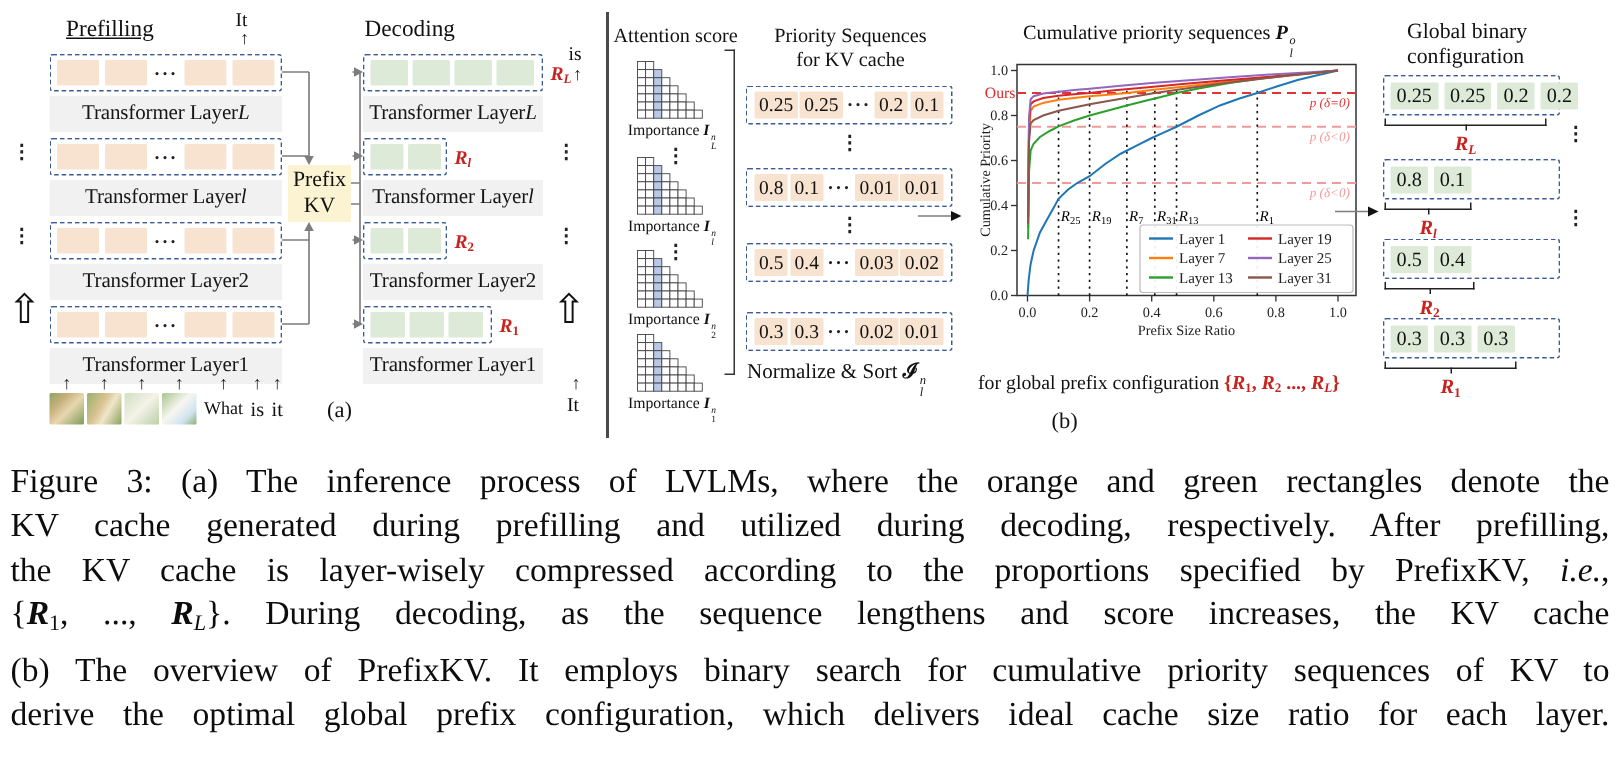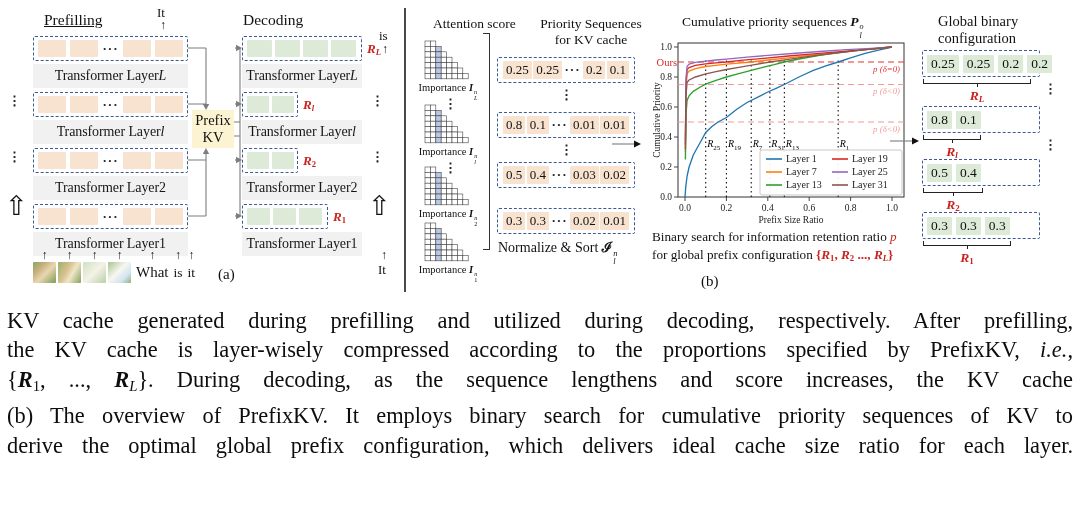--- a/index.html
+++ b/index.html
@@ -19,21 +19,21 @@
   .peach{background:#f8e3d1;}
   .greenc{background:#dcead7;}
   .dots-h{font-size:13px;font-weight:bold;letter-spacing:1px;color:#222;margin:0 1px;}
   .tbar{position:absolute;background:#f1f1f2;color:#161616;display:flex;align-items:center;
         justify-content:center;font-size:14px;letter-spacing:-0.1px;}
   .vdots{position:absolute;font-size:13px;font-weight:bold;color:#222;line-height:1;}
   .rlab{position:absolute;color:#c7231f;font-weight:bold;font-style:italic;font-size:13px;line-height:1;}
   .tok{position:absolute;font-size:13px;line-height:1;}
   .uparrow{position:absolute;font-size:12px;font-weight:bold;line-height:1;color:#111;}
   .hollow{position:absolute;font-size:27px;line-height:1;color:#111;}
-  .hdr{position:absolute;font-size:13.5px;line-height:1.15;margin-left:24px;}
+  .hdr{position:absolute;font-size:13.5px;line-height:1.15;}
   .imp-label{position:absolute;font-size:10.5px;text-align:center;width:84px;line-height:1;}
   .pri-box{position:absolute;border:1.6px dashed #3b5a97;border-radius:2px;background:#fff;
            display:flex;align-items:center;justify-content:space-between;
            padding:0 5px;box-sizing:border-box;font-size:13px;}
   .pri-cell{background:#f8e3d1;padding:1px 3px;border-radius:1px;}
   .gc-box{position:absolute;border:1.6px dashed #3b5a97;border-radius:2px;background:#fff;
           display:flex;align-items:center;gap:4px;padding:0 4px;box-sizing:border-box;font-size:13.5px;}
   .gc-cell{background:#dcead7;padding:1px 4px;border-radius:1px;}
   .brace{position:absolute;border-left:1.2px solid #222;border-right:1.2px solid #222;
          border-bottom:1.2px solid #222;height:5px;box-sizing:border-box;}
@@ -182,21 +182,21 @@
       <div style="display:flex;flex-direction:column;align-items:center;gap:1px;">
         <span class="uparrow" style="position: static;">↑</span>
         <div class="dog dog3"></div>
       </div>
       <div style="display:flex;flex-direction:column;align-items:center;gap:1px;">
         <span class="uparrow" style="position: static;">↑</span>
         <div class="dog dog4"></div>
       </div>
       <div style="display:flex;flex-direction:column;align-items:center;gap:1px;margin-left:3px;">
         <span class="uparrow" style="position: static;">↑</span>
-        <span style="font-size: 15px; line-height: 21px; font-family: Liberation Serif, serif;">What</span>
+        <span style="font-size: 12px; line-height: 21px; font-family: Liberation Serif, serif;">What</span>
       </div>
       <div style="display:flex;flex-direction:column;align-items:center;gap:1px;margin-left:3px;">
         <span class="uparrow" style="position: static;">↑</span>
         <span style="font-size: 13.5px; line-height: 21px;">is</span>
       </div>
       <div style="display:flex;flex-direction:column;align-items:center;gap:1px;margin-left:3px;">
         <span class="uparrow" style="position: static;">↑</span>
         <span style="font-size: 13.5px; line-height: 21px;">it</span>
       </div>
     </div>
@@ -486,21 +486,20 @@
       <line x1="114" y1="155" x2="130" y2="155" stroke="#2ca02c" stroke-width="1.6"></line>
       <text x="134" y="158.4" font-size="10" fill="#222" font-family="Liberation Serif,serif">Layer 13</text>
       <line x1="180" y1="129" x2="196" y2="129" stroke="#d62728" stroke-width="1.6"></line>
       <text x="200" y="132.4" font-size="10" fill="#222" font-family="Liberation Serif,serif">Layer 19</text>
       <line x1="180" y1="142" x2="196" y2="142" stroke="#9467bd" stroke-width="1.6"></line>
       <text x="200" y="145.4" font-size="10" fill="#222" font-family="Liberation Serif,serif">Layer 25</text>
       <line x1="180" y1="155" x2="196" y2="155" stroke="#8c564b" stroke-width="1.6"></line>
       <text x="200" y="158.4" font-size="10" fill="#222" font-family="Liberation Serif,serif">Layer 31</text>
     </svg>
 
-  <div class="small-note" style="left:652px;top:229px;" id="binary-line1"><span>Binary search for information retention ratio </span><span class="it red">p</span></div>
   <div class="small-note" style="left:652px;top:247px;" id="binary-line2"><span>for global prefix configuration </span><span class="bd red">{</span><span class="bi red">R</span><span class="sub bd red">1</span><span class="bd red">, </span><span class="bi red">R</span><span class="sub bd red">2</span><span class="bd red"> ..., </span><span class="bi red">R</span><span class="sub bi red">L</span><span class="bd red">}</span></div>
   <div class="panel-tag" style="left:701px;top:273px;">(b)</div>
 
   <div class="abs" style="left:938px;top:13px;font-size:14.5px;line-height:1.18;">
     <div>Global binary</div>
     <div>configuration</div>
   </div>
   <div id="global-col">
       <div class="gc-box" style="left:922px;top:50px;width:118px;height:27px;">
         <span class="gc-cell">0.25</span>
@@ -558,19 +557,20 @@
       <polygon points="236,156.8 236,163.2 242,160"></polygon>
       <polygon points="236,212.8 236,219.2 242,216"></polygon>
     </g>
     <g fill="#111">
       <polygon points="634,140.6 634,147.4 641,144"></polygon>
       <polygon points="912,137.6 912,144.4 919,141"></polygon>
     </g>
   </svg>
 
   <div id="caption">
+      <div class="cap-line"><span>Figure 3: (a) The inference process of LVLMs, where the orange and green rectangles denote the</span></div>
       <div class="cap-line"><span>KV cache generated during prefilling and utilized during decoding, respectively. After prefilling,</span></div>
       <div class="cap-line"><span>the KV cache is layer-wisely compressed according to the proportions specified by PrefixKV, </span><span class="it">i.e.</span><span>,</span></div>
       <div class="cap-line"><span>{</span><span class="bi">R</span><span class="sub">1</span><span>, ..., </span><span class="bi">R</span><span class="sub it">L</span><span>}. During decoding, as the sequence lengthens and score increases, the KV cache</span></div>
       <div class="cap-line"><span>(b) The overview of PrefixKV. It employs binary search for cumulative priority sequences of KV to</span></div>
       <div class="cap-line"><span>derive the optimal global prefix configuration, which delivers ideal cache size ratio for each layer.</span></div>
     </div>
 </div>
 
 </body></html>

